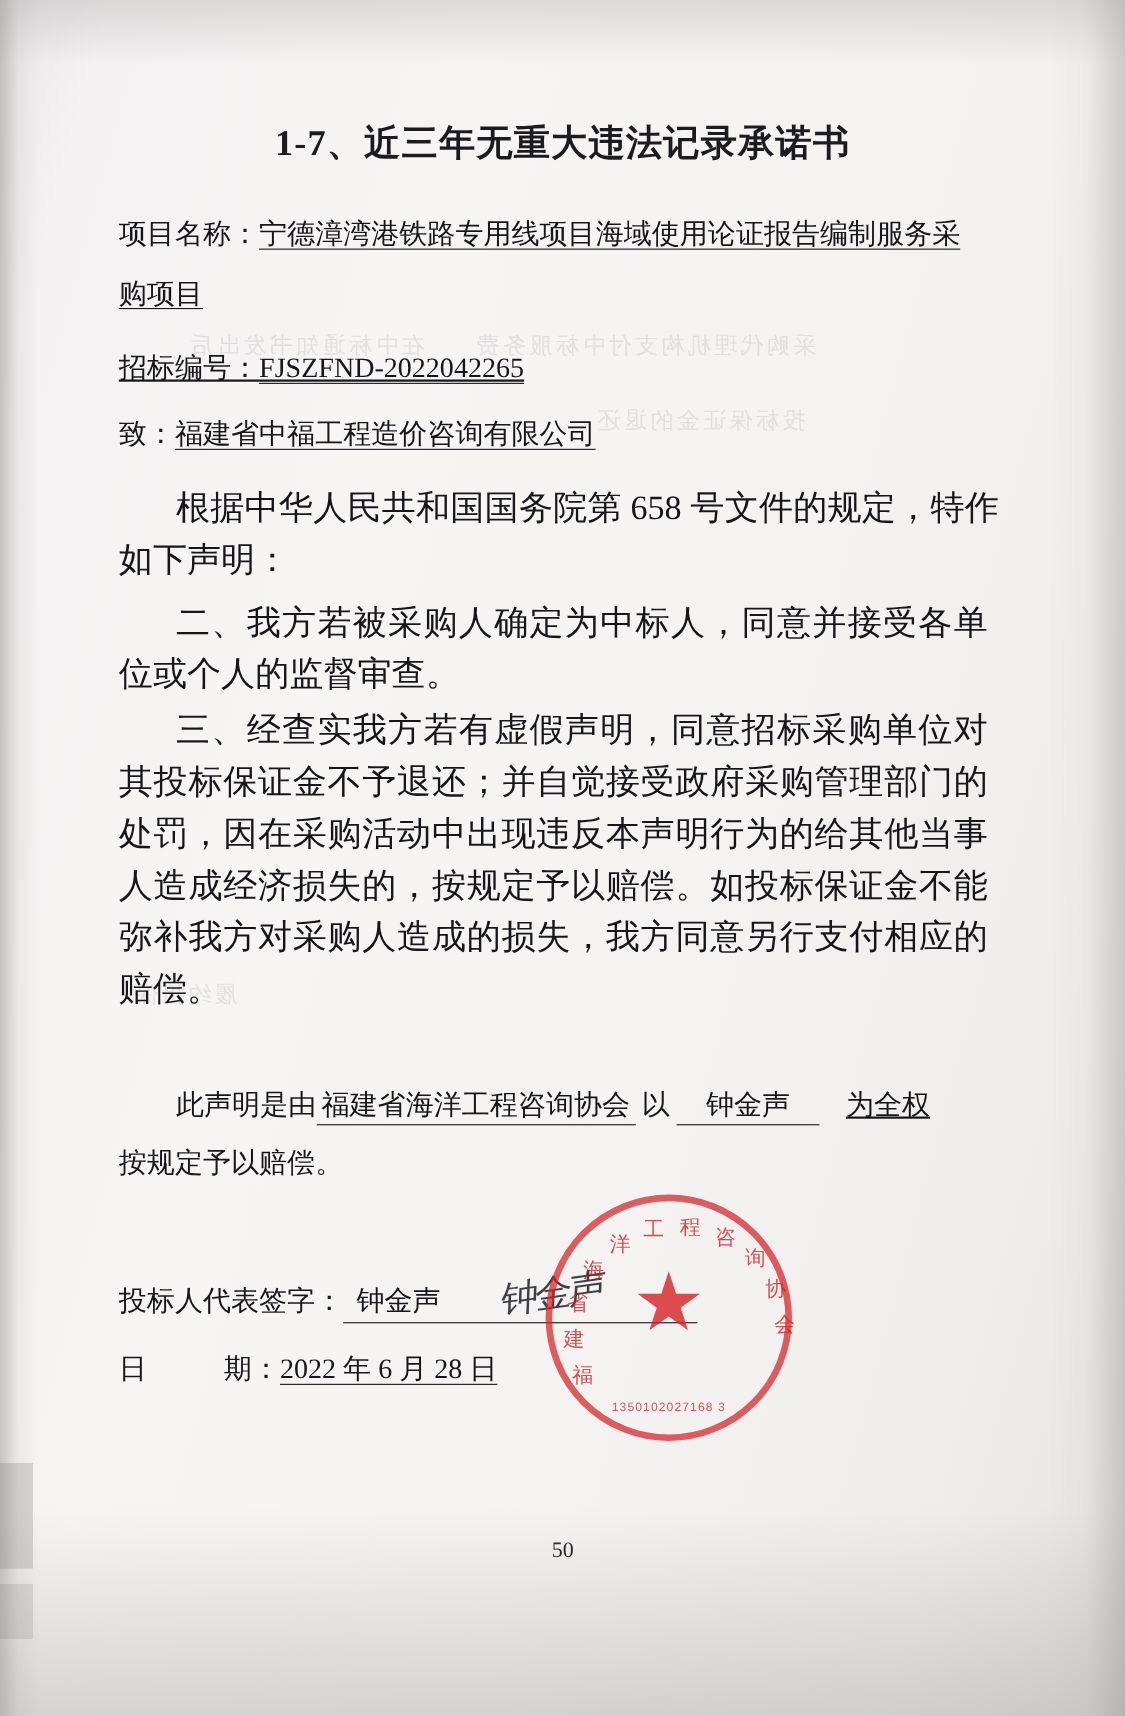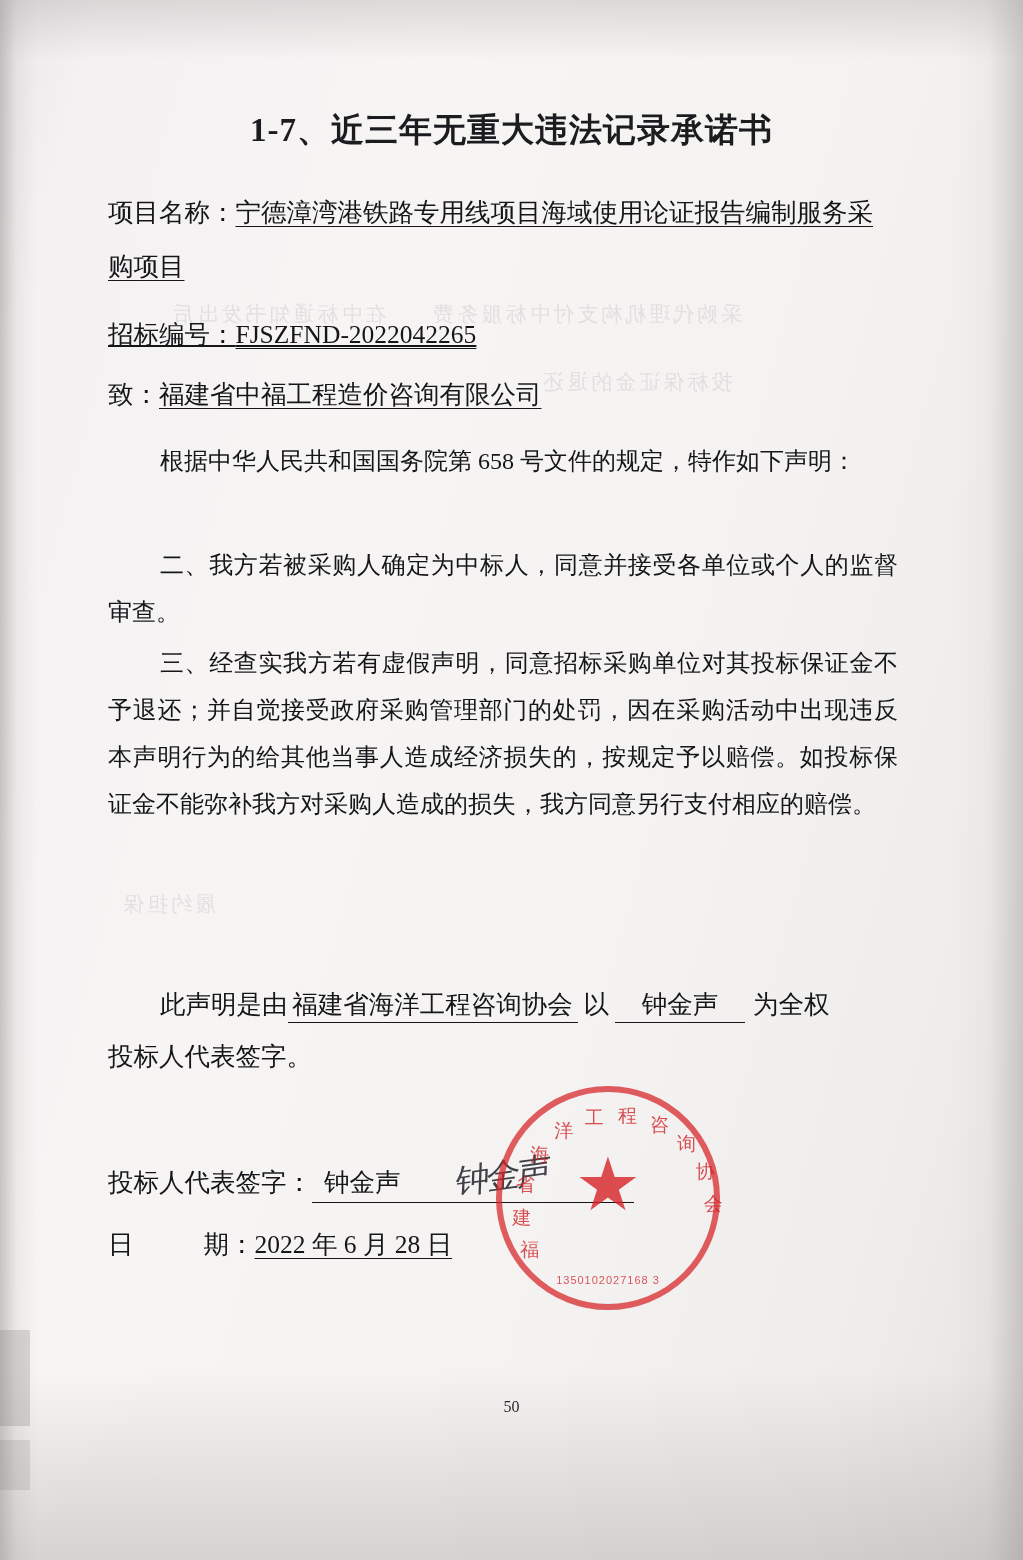--- a/index.html
+++ b/index.html
@@ -102,37 +102,37 @@
     text-decoration-thickness: 1.3px;
   }
   .blank-u {
     display: inline-block;
     border-bottom: 1.4px solid #15151a;
     text-align: center;
   }
 
   .para {
     position: absolute;
-    font-size: 24px;
+    font-size: 31px;
     color: #15151a;
     line-height: 47px;
     text-align: justify;
     font-family: "Liberation Serif", serif;
   }
   .indent {
     text-indent: 52px;
   }
 
   .page-num {
     position: absolute;
     left: 0;
     top: 1398px;
     width: 1023px;
     text-align: center;
-    font-size: 16px;
+    font-size: 20px;
     color: #2a2a2e;
   }
 
   
   .seal {
     position: absolute;
     left: 496px;
     top: 1086px;
     width: 224px;
     height: 224px;
@@ -234,23 +234,23 @@
     <div class="para indent" style="left:108px;top:438px;width:800px;">根据中华人民共和国国务院第 658 号文件的规定，特作如下声明：</div>
 
 
     <div class="para indent" style="left:108px;top:542px;width:790px;">二、我方若被采购人确定为中标人，同意并接受各单位或个人的监督审查。</div>
 
     <div class="para indent" style="left:108px;top:640px;width:790px;">三、经查实我方若有虚假声明，同意招标采购单位对其投标保证金不予退还；并自觉接受政府采购管理部门的处罚，因在采购活动中出现违反本声明行为的给其他当事人造成经济损失的，按规定予以赔偿。如投标保证金不能弥补我方对采购人造成的损失，我方同意另行支付相应的赔偿。</div>
 
 
 
     <div class="line" style="left:160px;top:988px;">
-      <span>此声明是由</span><span class="blank-u" style="min-width:290px;">福建省海洋工程咨询协会</span><span style="margin:0 6px;">以</span><span class="blank-u" style="min-width:130px;">钟金声</span><span style="margin-left:8px;">为全权</span>
-    </div>
-    <div class="line" style="left:108px;top:1040px;">投标人代表签字。</div>
+      <span>此声明是由</span><span class="blank-u" style="min-width:290px;">福建省海洋工程咨询协会</span><span style="margin:0 6px;">以</span><span class="blank-u" style="min-width:130px;">钟金声</span><span style="margin-left:24px;text-decoration:underline;">为全权</span>
+    </div>
+    <div class="line" style="left:108px;top:1040px;">按规定予以赔偿。</div>
 
 
     <div class="line" style="left:108px;top:1168px;font-family:Liberation Mono, monospace;">
       <span>投标人代表签字：</span><span class="blank-u" style="min-width:310px;text-align:left;padding-left:12px;">钟金声</span>
     </div>
 
     <div class="line" style="left:108px;top:1228px;">
       <span>日</span><span style="margin-left:70px;">期：</span><span class="u">2022 年 6 月 28 日</span>
     </div>
 

